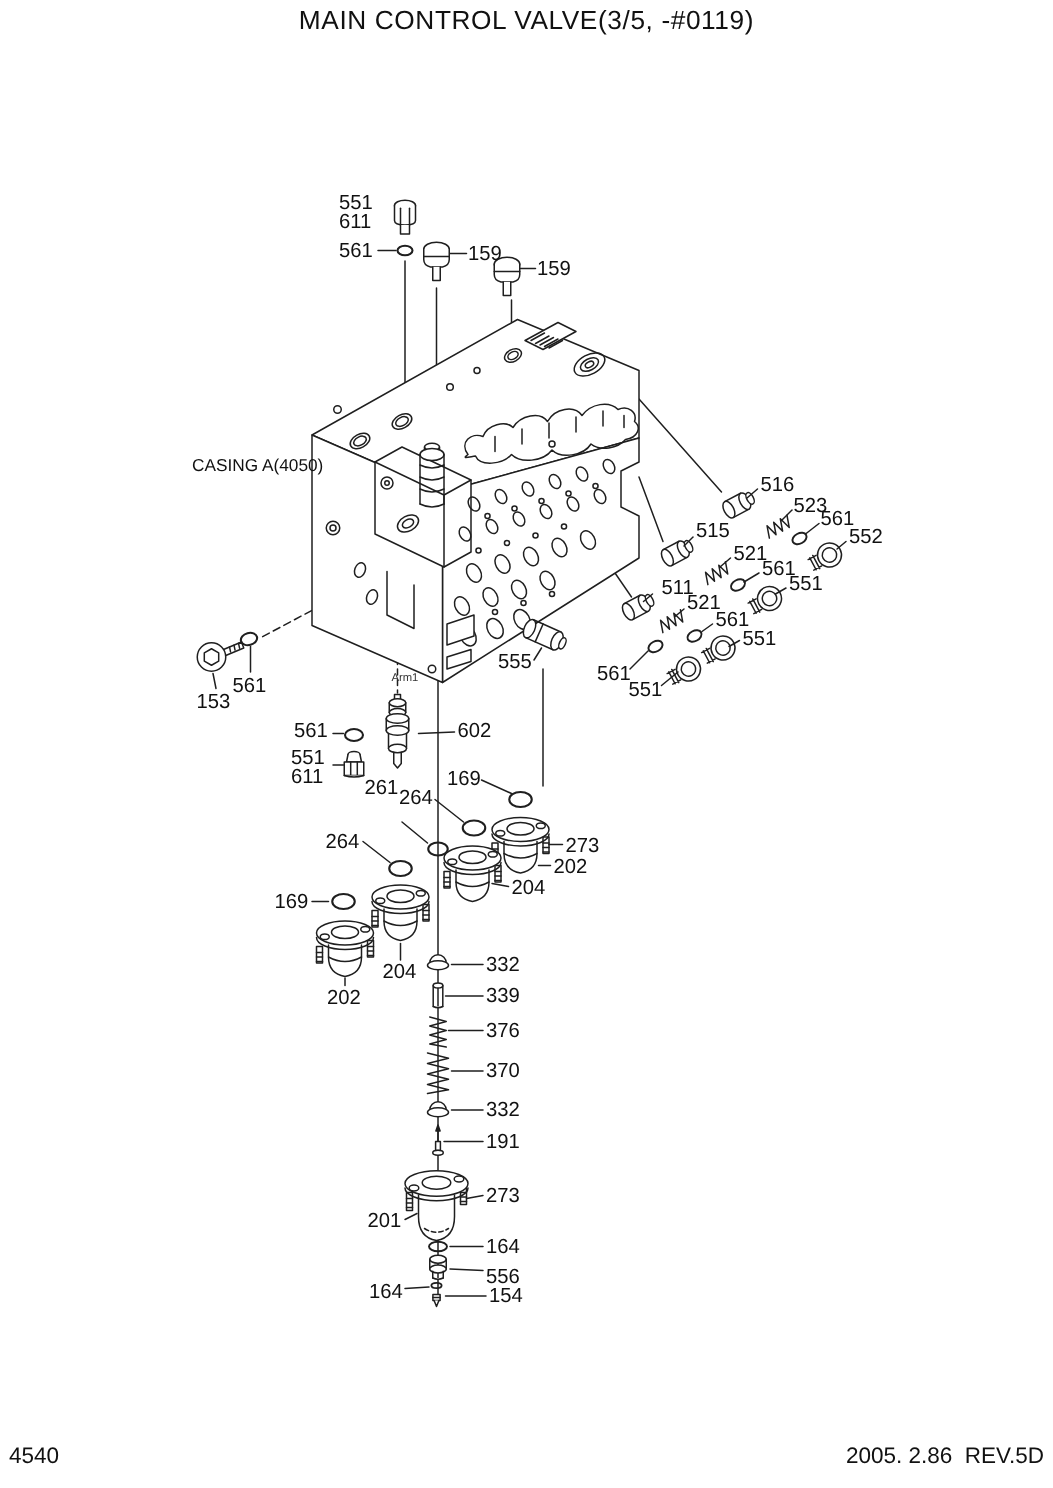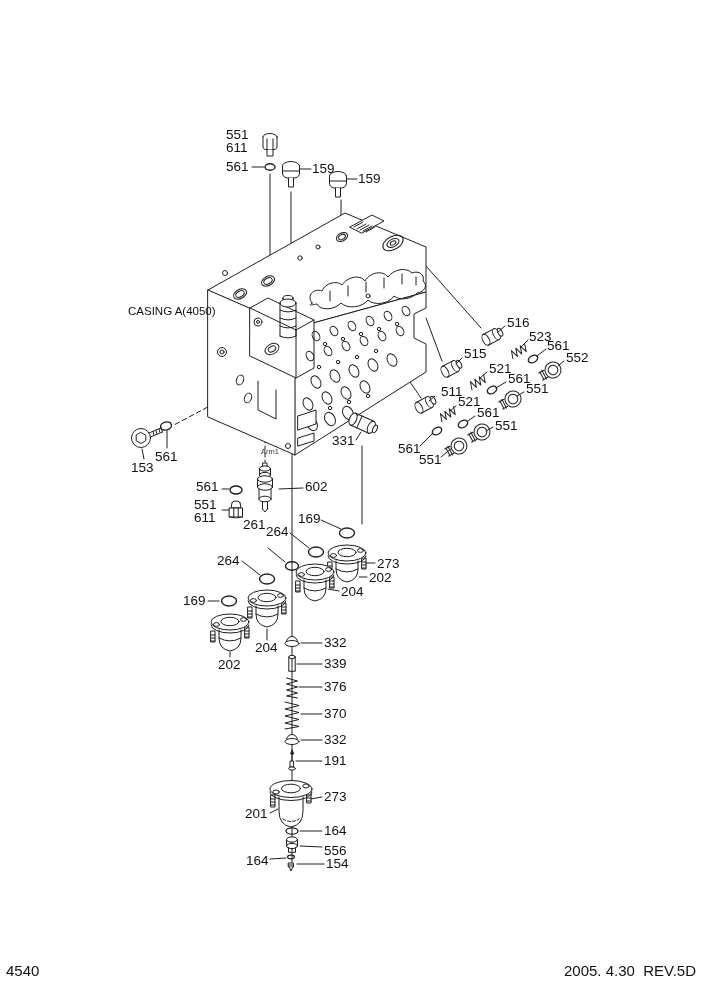--- a/index.html
+++ b/index.html
@@ -478,20 +478,21 @@
       <line x1="311" y1="799" x2="322" y2="797"></line>
       <line x1="270" y1="813" x2="278" y2="809"></line>
       <line x1="300" y1="831" x2="322" y2="831"></line>
       <line x1="300" y1="846" x2="322" y2="847"></line>
       <line x1="270" y1="859" x2="286" y2="858"></line>
       <line x1="297" y1="864" x2="324" y2="864"></line>
     </g>
   </g>
 </svg>
 
+<div class="title">MAIN CONTROL VALVE(3/5, -#0119)</div>
 <div class="cas">CASING A(4050)</div>
 <div class="arm">Arm1</div>
 
 <div class="lbl" style="left:226px;top:128px">551</div>
 <div class="lbl" style="left:226px;top:141px">611</div>
 <div class="lbl" style="left:226px;top:160px">561</div>
 <div class="lbl" style="left:312px;top:162px">159</div>
 <div class="lbl" style="left:358px;top:172px">159</div>
 
 <div class="lbl" style="left:507px;top:316px">516</div>
@@ -501,21 +502,21 @@
 <div class="lbl" style="left:464px;top:347px">515</div>
 <div class="lbl" style="left:489px;top:362px">521</div>
 <div class="lbl" style="left:508px;top:372px">561</div>
 <div class="lbl" style="left:526px;top:382px">551</div>
 <div class="lbl" style="left:441px;top:385px">511</div>
 <div class="lbl" style="left:458px;top:395px">521</div>
 <div class="lbl" style="left:477px;top:406px">561</div>
 <div class="lbl" style="left:495px;top:419px">551</div>
 <div class="lbl" style="left:398px;top:442px">561</div>
 <div class="lbl" style="left:419px;top:453px">551</div>
-<div class="lbl" style="left:332px;top:434px">331</div>
+<div class="lbl" style="left:332px;top:434px">555</div>
 
 <div class="lbl" style="left:131px;top:461px">153</div>
 <div class="lbl" style="left:155px;top:450px">561</div>
 
 <div class="lbl" style="left:196px;top:480px">561</div>
 <div class="lbl" style="left:305px;top:480px">602</div>
 <div class="lbl" style="left:194px;top:498px">551</div>
 <div class="lbl" style="left:194px;top:511px">611</div>
 
 <div class="lbl" style="left:298px;top:512px">169</div>
@@ -536,15 +537,15 @@
 <div class="lbl" style="left:324px;top:733px">332</div>
 <div class="lbl" style="left:324px;top:754px">191</div>
 <div class="lbl" style="left:324px;top:790px">273</div>
 <div class="lbl" style="left:245px;top:807px">201</div>
 <div class="lbl" style="left:324px;top:824px">164</div>
 <div class="lbl" style="left:324px;top:844px">556</div>
 <div class="lbl" style="left:246px;top:854px">164</div>
 <div class="lbl" style="left:326px;top:857px">154</div>
 
 <div class="foot-l">4540</div>
-<div class="foot-r">2005. 4.30  REV.5D</div>
+<div class="foot-r">2005. 2.86  REV.5D</div>
 
 </div>
 
 </body></html>

